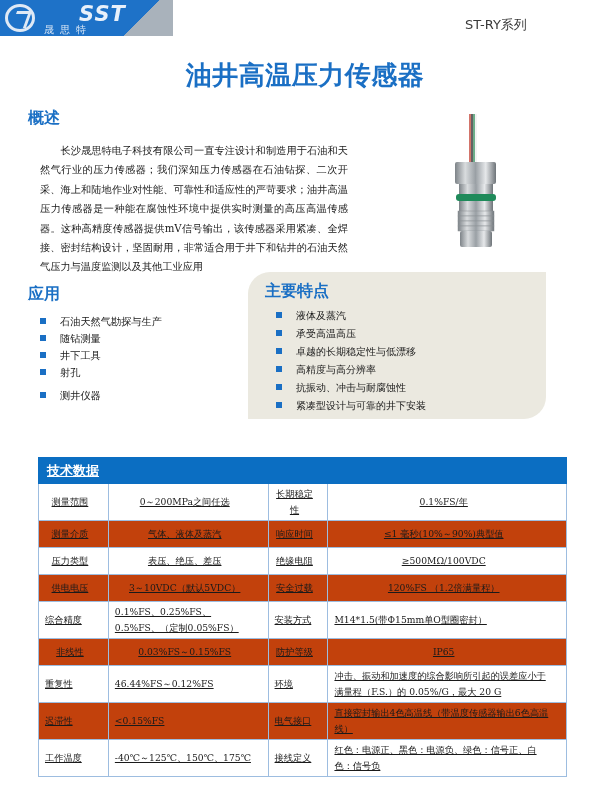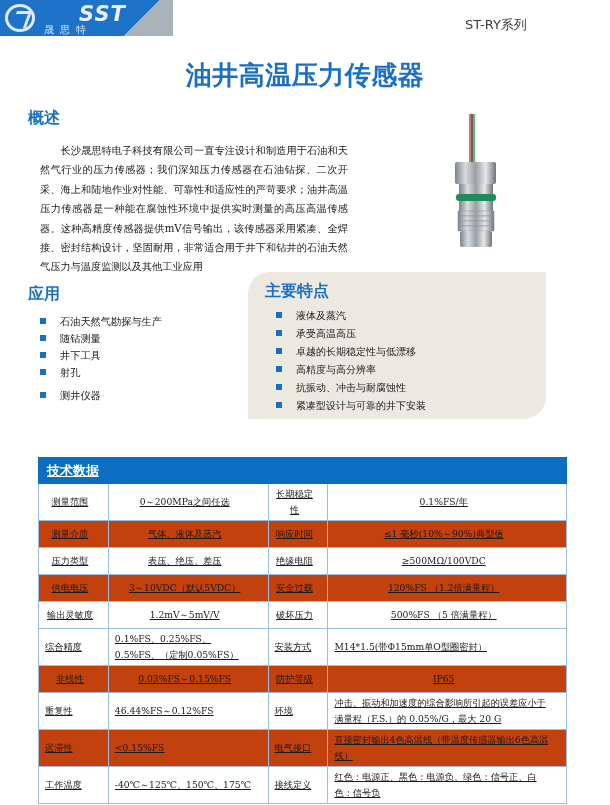--- a/index.html
+++ b/index.html
@@ -139,26 +139,20 @@
     <td>表压、绝压、差压</td>
     <td>绝缘电阻</td>
     <td>≥500MΩ/100VDC</td>
   </tr>
   <tr class="r alt">
     <td>供电电压</td>
     <td>3～10VDC（默认5VDC）</td>
     <td>安全过载</td>
     <td>120%FS （1.2倍满量程）</td>
   </tr>
-  <tr class="r">
-    <td>输出灵敏度</td>
-    <td>1.2mV～5mV/V</td>
-    <td>破坏压力</td>
-    <td>500%FS （5 倍满量程）</td>
-  </tr>
   <tr class="r-tall">
     <td>综合精度</td>
     <td>0.1%FS、0.25%FS、0.5%FS、（定制0.05%FS）</td>
     <td>安装方式</td>
     <td>M14*1.5(带Φ15mm单O型圈密封）</td>
   </tr>
   <tr class="r alt">
     <td>非线性</td>
     <td>0.03%FS～0.15%FS</td>
     <td>防护等级</td>

